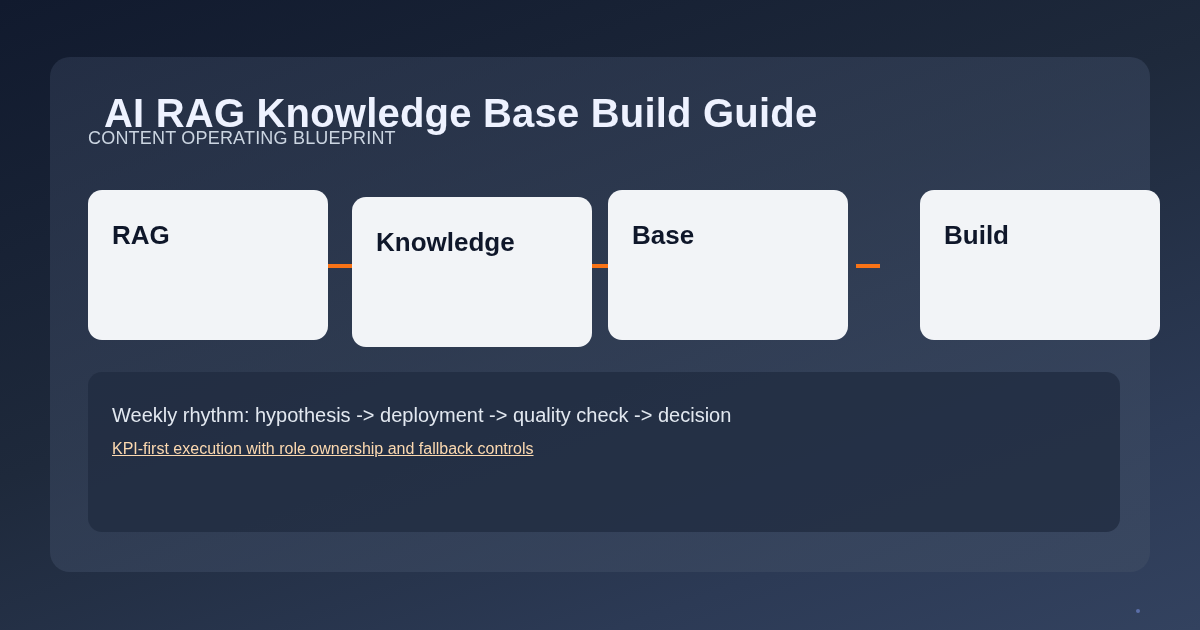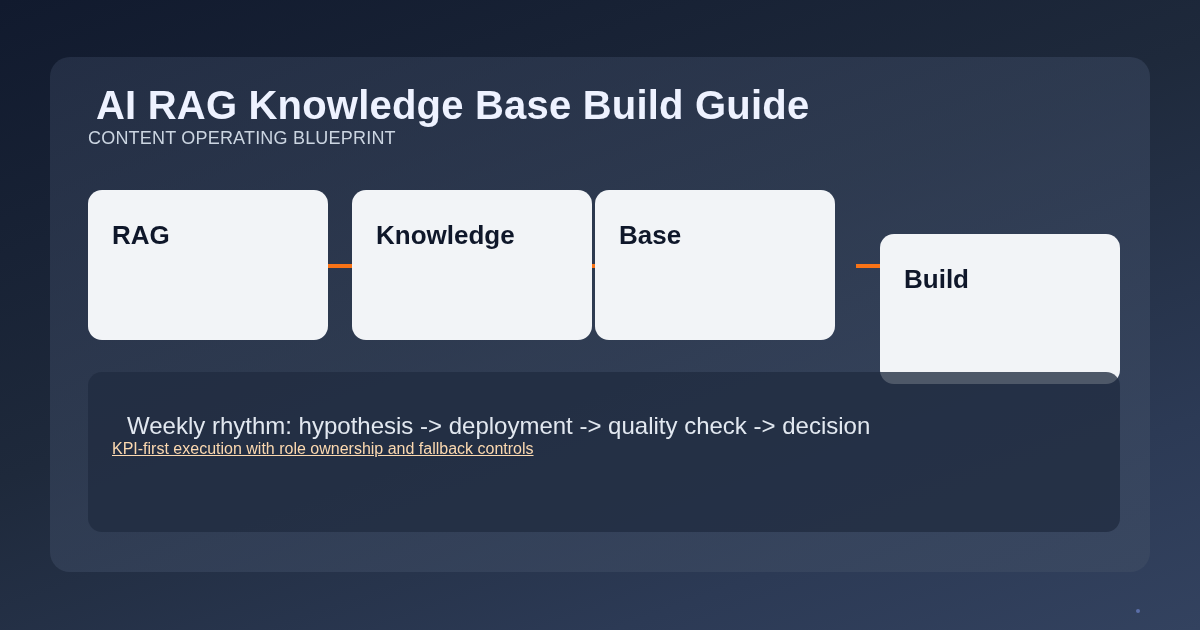--- a/index.html
+++ b/index.html
@@ -21,21 +21,21 @@
       width: 1100px;
       height: 515px;
       border-radius: 20px;
       background: linear-gradient(160deg, rgba(48,60,84,0.55) 0%, rgba(60,74,98,0.75) 100%);
       box-sizing: border-box;
     }
     .title {
       position: absolute;
       left: 38px;
       top: 18px;
-      margin: 8px;
+      margin: 16px;
       font-size: 40px;
       font-weight: 700;
       color: #eef2ff;
       letter-spacing: 0.2px;
       white-space: nowrap;
     }
     .subtitle {
       position: absolute;
       left: 38px;
       top: 71px;
@@ -82,25 +82,24 @@
       left: 38px;
       top: 315px;
       width: 1032px;
       height: 160px;
       border-radius: 14px;
       background: rgba(32, 43, 64, 0.78);
     }
     .panel-line1 {
       position: absolute;
       left: 24px;
-      top: 40px;
-      font-size: 24px;
+      top: 32px;
+      font-size: 20px;
       color: #e2e8f0;
       white-space: nowrap;
-      margin-left: 15px;
     }
     .panel-line2 {
       position: absolute;
       left: 24px;
       top: 68px;
       font-size: 16px;
       color: #fcd9b0;
       white-space: nowrap;
       text-decoration: underline;
     }
@@ -120,31 +119,31 @@
 <div class="outer-card">
   <h1 class="title">AI RAG Knowledge Base Build Guide</h1>
   <div class="subtitle">CONTENT OPERATING BLUEPRINT</div>
 
   <div class="steps">
     <div class="step-card" style="left:0px;">
       <span class="step-label">RAG</span>
     </div>
     <div class="connector" style="left:240px;"></div>
 
-    <div class="step-card" style="left:264px;">
+    <div class="step-card" style="left:264px;margin-top:7px;">
       <span class="step-label">Knowledge</span>
     </div>
     <div class="connector" style="left:504px;"></div>
 
-    <div class="step-card" style="left:507px;">
+    <div class="step-card" style="left:520px;">
       <span class="step-label">Base</span>
     </div>
     <div class="connector" style="left:768px;"></div>
 
-    <div class="step-card" style="left:792px;margin-top:44px;">
+    <div class="step-card" style="left:832px;">
       <span class="step-label">Build</span>
     </div>
   </div>
 
   <div class="panel">
     <div class="panel-line1">Weekly rhythm: hypothesis -&gt; deployment -&gt; quality check -&gt; decision</div>
     <div class="panel-line2">KPI-first execution with role ownership and fallback controls</div>
   </div>
 </div>
 

